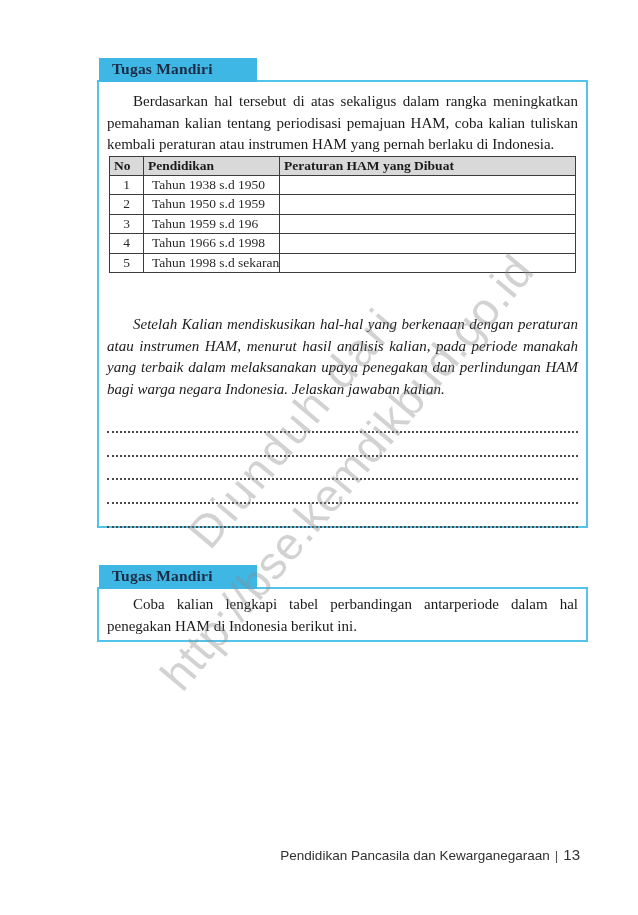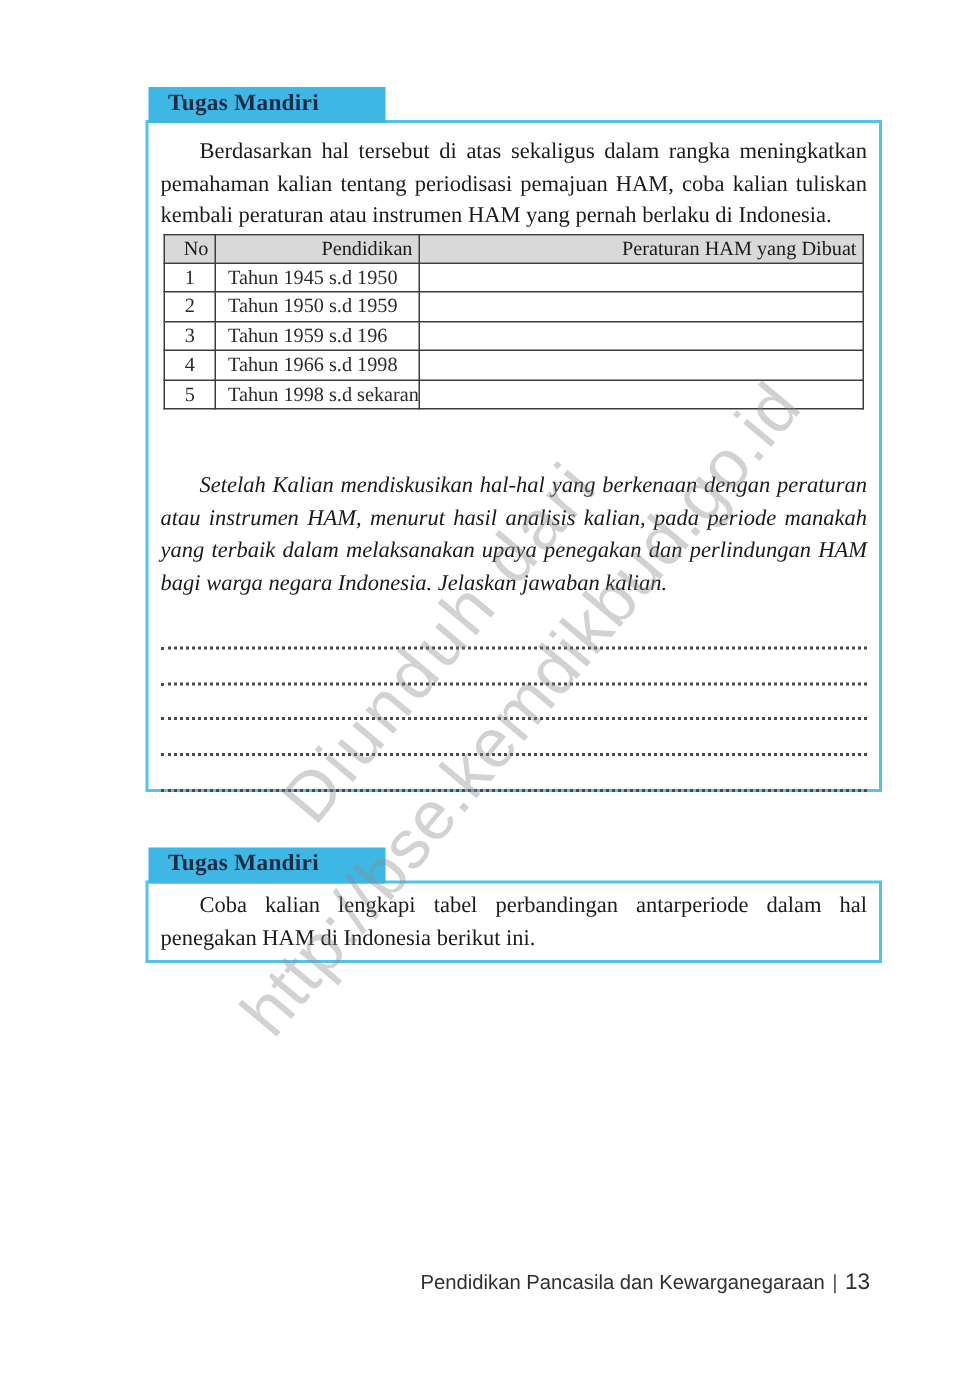--- a/index.html
+++ b/index.html
@@ -44,21 +44,21 @@
   }
   .para2 { margin-top:41px;font-style:italic; }
 
   .table-title { text-align:center; font-size:15px; margin:2px 0 3px 0; }
 
   table.ham-table { border-collapse:collapse; margin:0 auto; width:467px; table-layout:fixed; }
   .ham-table th, .ham-table td {
     border:1px solid var(--table-border); font-size:13.5px; padding:1px 8px;
     overflow:hidden; white-space:nowrap;
   }
-  .ham-table th { background:var(--table-header-bg); font-weight:normal; height:16px; text-align:right; padding:1px 4px; }
+  .ham-table th { background:var(--table-header-bg); font-weight:bold; height:16px; text-align:left; padding:1px 4px; }
   .ham-table td { height:16.5px; color:#2a2a2a; }
   .ham-table .col-no { width:34px; }
   .ham-table .col-period { width:136px; }
   .ham-table td.no { text-align:center; }
   .ham-table td.period, .ham-table td.regulation { text-align:left; }
 
   .answer-lines { margin-top:9px; }
   .answer-line { height:21.8px; border-bottom:2px dotted #4a4a4a; }
 
   
@@ -107,21 +107,21 @@
         <thead>
           <tr>
             <th>No</th>
             <th>Pendidikan</th>
             <th>Peraturan HAM yang Dibuat</th>
           </tr>
         </thead>
         <tbody>
             <tr>
               <td class="no">1</td>
-              <td class="period">Tahun 1945 s.d 1950</td>
+              <td class="period">Tahun 1938 s.d 1950</td>
               <td class="regulation">&nbsp;</td>
             </tr>
             <tr>
               <td class="no">2</td>
               <td class="period">Tahun 1950 s.d 1959</td>
               <td class="regulation">&nbsp;</td>
             </tr>
             <tr>
               <td class="no">3</td>
               <td class="period">Tahun 1959 s.d 196</td>

